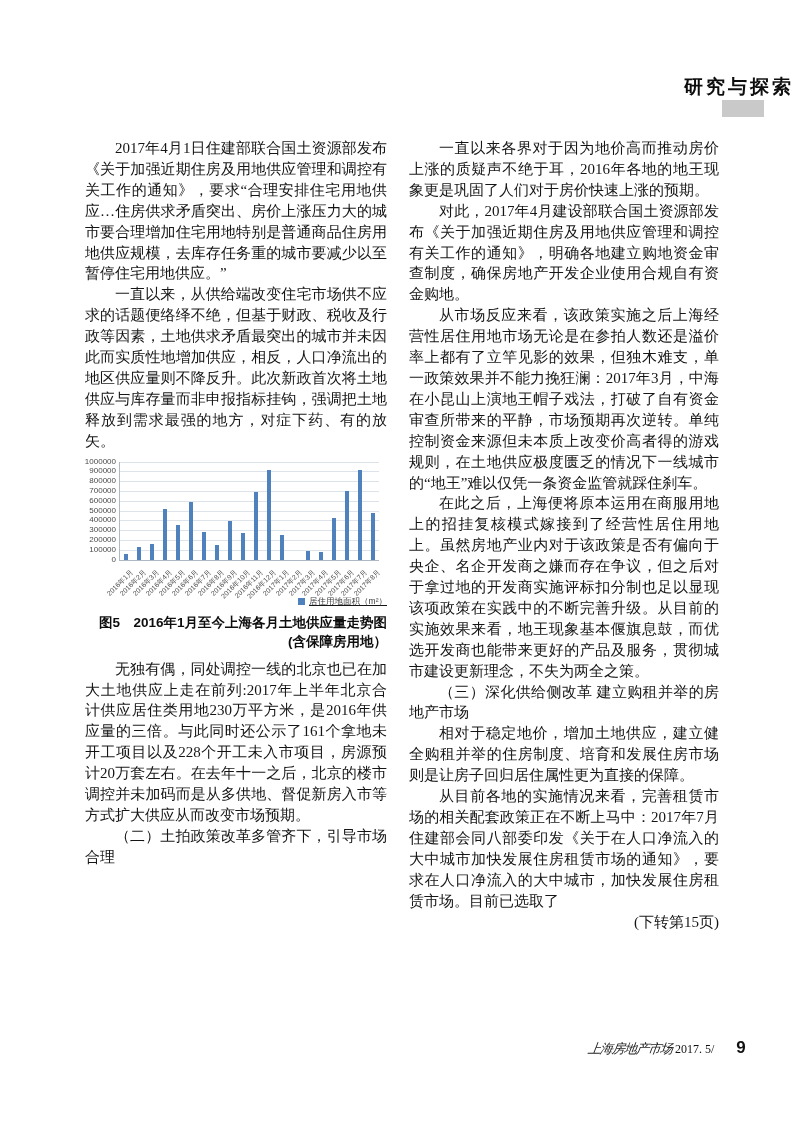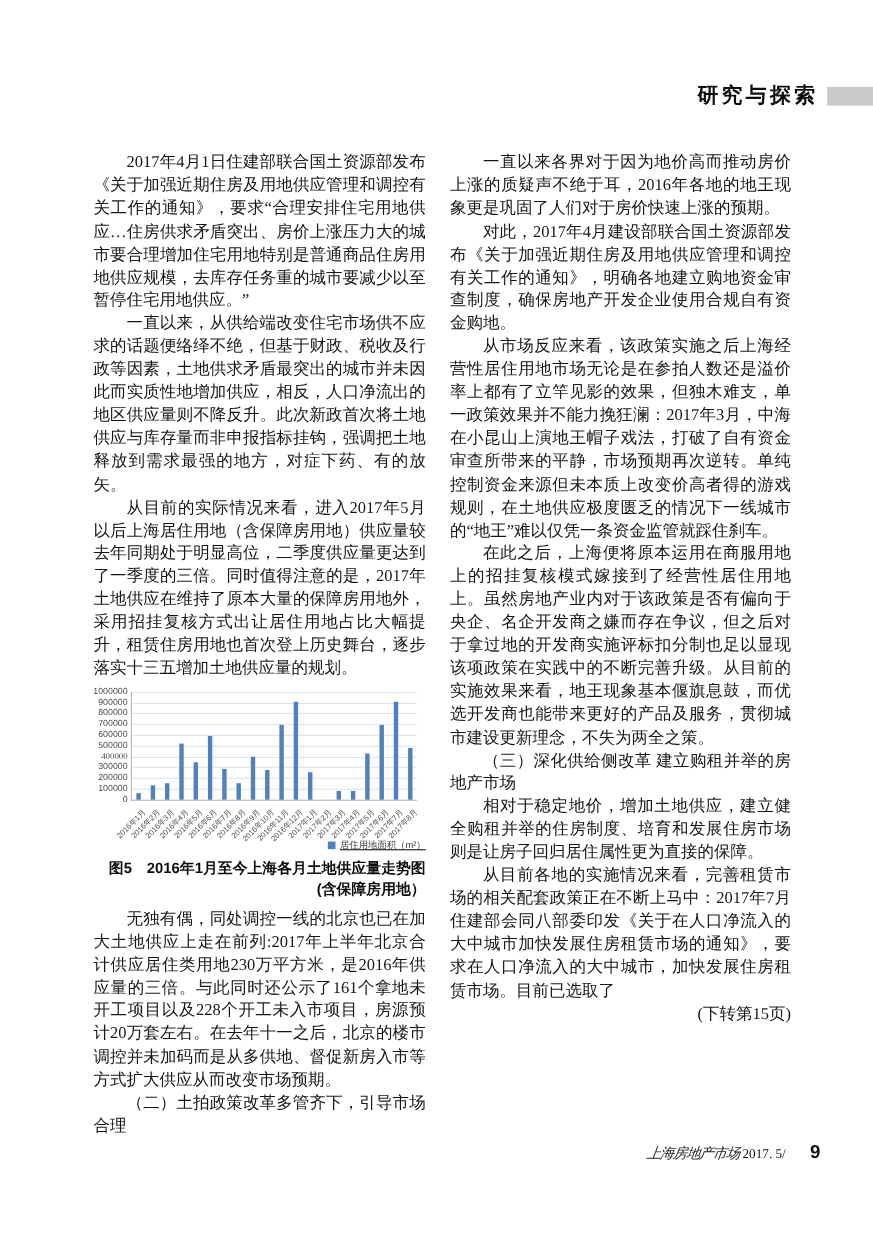--- a/index.html
+++ b/index.html
@@ -1,19 +1,19 @@
 <!DOCTYPE html>
 <html><head>
 <meta charset="utf-8">
 <style>
   html,body{margin:0;padding:0;background:#ffffff;}
   .page{position:relative;width:794px;height:1123px;background:#ffffff;overflow:hidden;
         font-family:"Liberation Serif","DejaVu Serif",serif;color:#151515;}
   
-  .header{position:absolute;top:74px;right:0;display:flex;align-items:center;}
+  .header{position:absolute;top:74px;right:0;display:flex;align-items:center;flex-direction:column;}
   .header .section-title{font-family:"Liberation Sans","DejaVu Sans",sans-serif;
         font-weight:bold;font-size:19px;letter-spacing:3px;color:#0d0d0d;}
   .header .tab-bar{width:42px;height:17px;background:#c9c9c9;margin-left:8px;}
   
   .col{position:absolute;top:138px;font-size:15px;line-height:20.9px;text-align:justify;}
   .col-left{left:85px;width:302px;}
   .col-right{left:409px;width:310px;}
   .col p{margin:0;text-indent:2em;}
   .col p.no-indent{text-indent:0;}
   .col p.align-right{text-indent:0;text-align:right;}
@@ -50,33 +50,32 @@
 <div class="page">
 
   <div class="header">
     <span class="section-title">研究与探索</span>
     <span class="tab-bar"></span>
   </div>
 
   <div class="col col-left">
     <p>2017年4月1日住建部联合国土资源部发布《关于加强近期住房及用地供应管理和调控有关工作的通知》，要求“合理安排住宅用地供应…住房供求矛盾突出、房价上涨压力大的城市要合理增加住宅用地特别是普通商品住房用地供应规模，去库存任务重的城市要减少以至暂停住宅用地供应。”</p>
     <p>一直以来，从供给端改变住宅市场供不应求的话题便络绎不绝，但基于财政、税收及行政等因素，土地供求矛盾最突出的城市并未因此而实质性地增加供应，相反，人口净流出的地区供应量则不降反升。此次新政首次将土地供应与库存量而非申报指标挂钩，强调把土地释放到需求最强的地方，对症下药、有的放矢。</p>
-    <p>从目前的实际情况来看，进入2017年5月以后上海居住用地（含保障房用地）供应量较去年同期处于明显高位，二季度供应量更达到了一季度的三倍。同时值得注意的是，2017年土地供应在维持了原本大量的保障房用地外，采用招挂复核方式出让居住用地占比大幅提升，租赁住房用地也首次登上历史舞台，逐步落实十三五增加土地供应量的规划。</p>
 
     <div class="figure">
       <div class="fig-plot">
           <div class="ytick" style="top: 94px;">0</div>
           <div class="gridline" style="top: 88.2px;"></div>
           <div class="ytick" style="top: 84.2px;">100000</div>
           <div class="gridline" style="top: 78.4px;"></div>
           <div class="ytick" style="top: 74.4px;">200000</div>
           <div class="gridline" style="top: 68.6px;"></div>
           <div class="ytick" style="top: 64.6px;">300000</div>
           <div class="gridline" style="top: 58.8px;"></div>
-          <div class="ytick" style="top: 54.8px; font-family: Liberation Serif, serif;">400000</div>
+          <div class="ytick" style="top: 54.8px;">400000</div>
           <div class="gridline" style="top: 49px;"></div>
           <div class="ytick" style="top: 45px;">500000</div>
           <div class="gridline" style="top: 39.2px;"></div>
           <div class="ytick" style="top: 35.2px;">600000</div>
           <div class="gridline" style="top: 29.4px;"></div>
           <div class="ytick" style="top: 25.4px;">700000</div>
           <div class="gridline" style="top: 19.6px;"></div>
           <div class="ytick" style="top: 15.6px;">800000</div>
           <div class="gridline" style="top: 9.8px;"></div>
           <div class="ytick" style="top: 5.8px;">900000</div>

